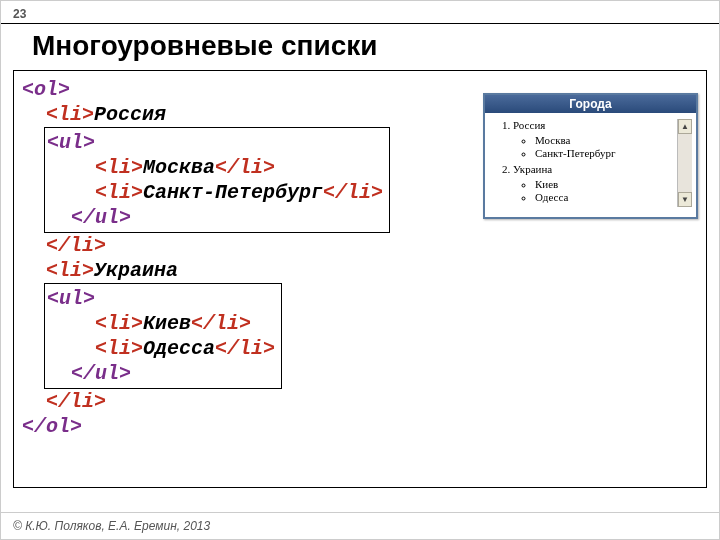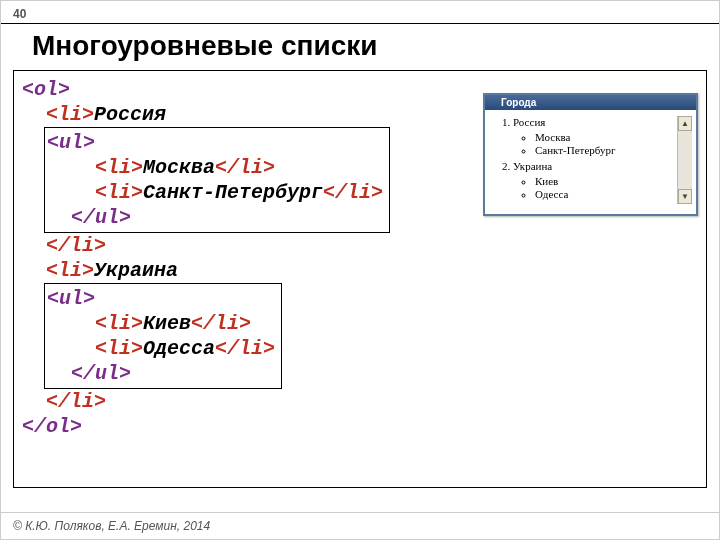--- a/index.html
+++ b/index.html
@@ -52,22 +52,23 @@
     border: 2px solid #5a7aa0;
     background: #fff;
     font-family: "Times New Roman", serif;
     font-size: 11px;
     box-shadow: 1px 1px 2px rgba(0,0,0,0.3);
   }
   .preview-title {
     background: linear-gradient(#4a6a9a, #2a4a7a);
     color: #fff; font-weight: bold;
     padding: 2px 16px;
-    font-size: 10px;
+    font-size: 12px;
     font-family: Tahoma, sans-serif;
+    text-align: center;
   }
   .preview-body {
     padding: 6px 4px 10px 4px;
     display: flex;
   }
   .preview-body ol { padding-left: 24px; flex: 1; }
   .preview-body ol > li { margin-bottom: 4px; }
   .preview-body ul { list-style: circle; padding-left: 22px; margin-top: 3px; }
   .preview-body ul li { margin-bottom: 1px; }
   .scrollbar {
@@ -89,21 +90,21 @@
     padding: 6px 12px;
     font-size: 12px; font-style: italic; color: #555;
     border-top: 1px solid #ccc;
     background: #fff;
   }
 </style>
 </head>
 <body>
 
 <div class="header">
-  <span class="pagenum">40</span>
+  <span class="pagenum">23</span>
 </div>
 
 <div class="title">Многоуровневые списки</div>
 
 <div class="content">
   <div class="code"><span class="tag-ol">&lt;ol&gt;</span>
   <span class="tag-li">&lt;li&gt;</span><span class="txt">Россия</span>
   <span class="boxed"><span class="tag-ul">&lt;ul&gt;</span>
     <span class="tag-li">&lt;li&gt;</span><span class="txt">Москва</span><span class="tag-li">&lt;/li&gt;</span>
     <span class="tag-li">&lt;li&gt;</span><span class="txt">Санкт-Петербург</span><span class="tag-li">&lt;/li&gt;</span>
@@ -137,14 +138,14 @@
       <div class="scrollbar">
         <div class="sb-btn">▲</div>
         <div class="sb-track"></div>
         <div class="sb-btn">▼</div>
       </div>
     </div>
   </div>
 </div>
 
 <div class="footer">
-  <span>© К.Ю. Поляков, Е.А. Еремин, 2014</span>
+  <span>© К.Ю. Поляков, Е.А. Еремин, 2013</span>
 </div>
 
 </body></html>

